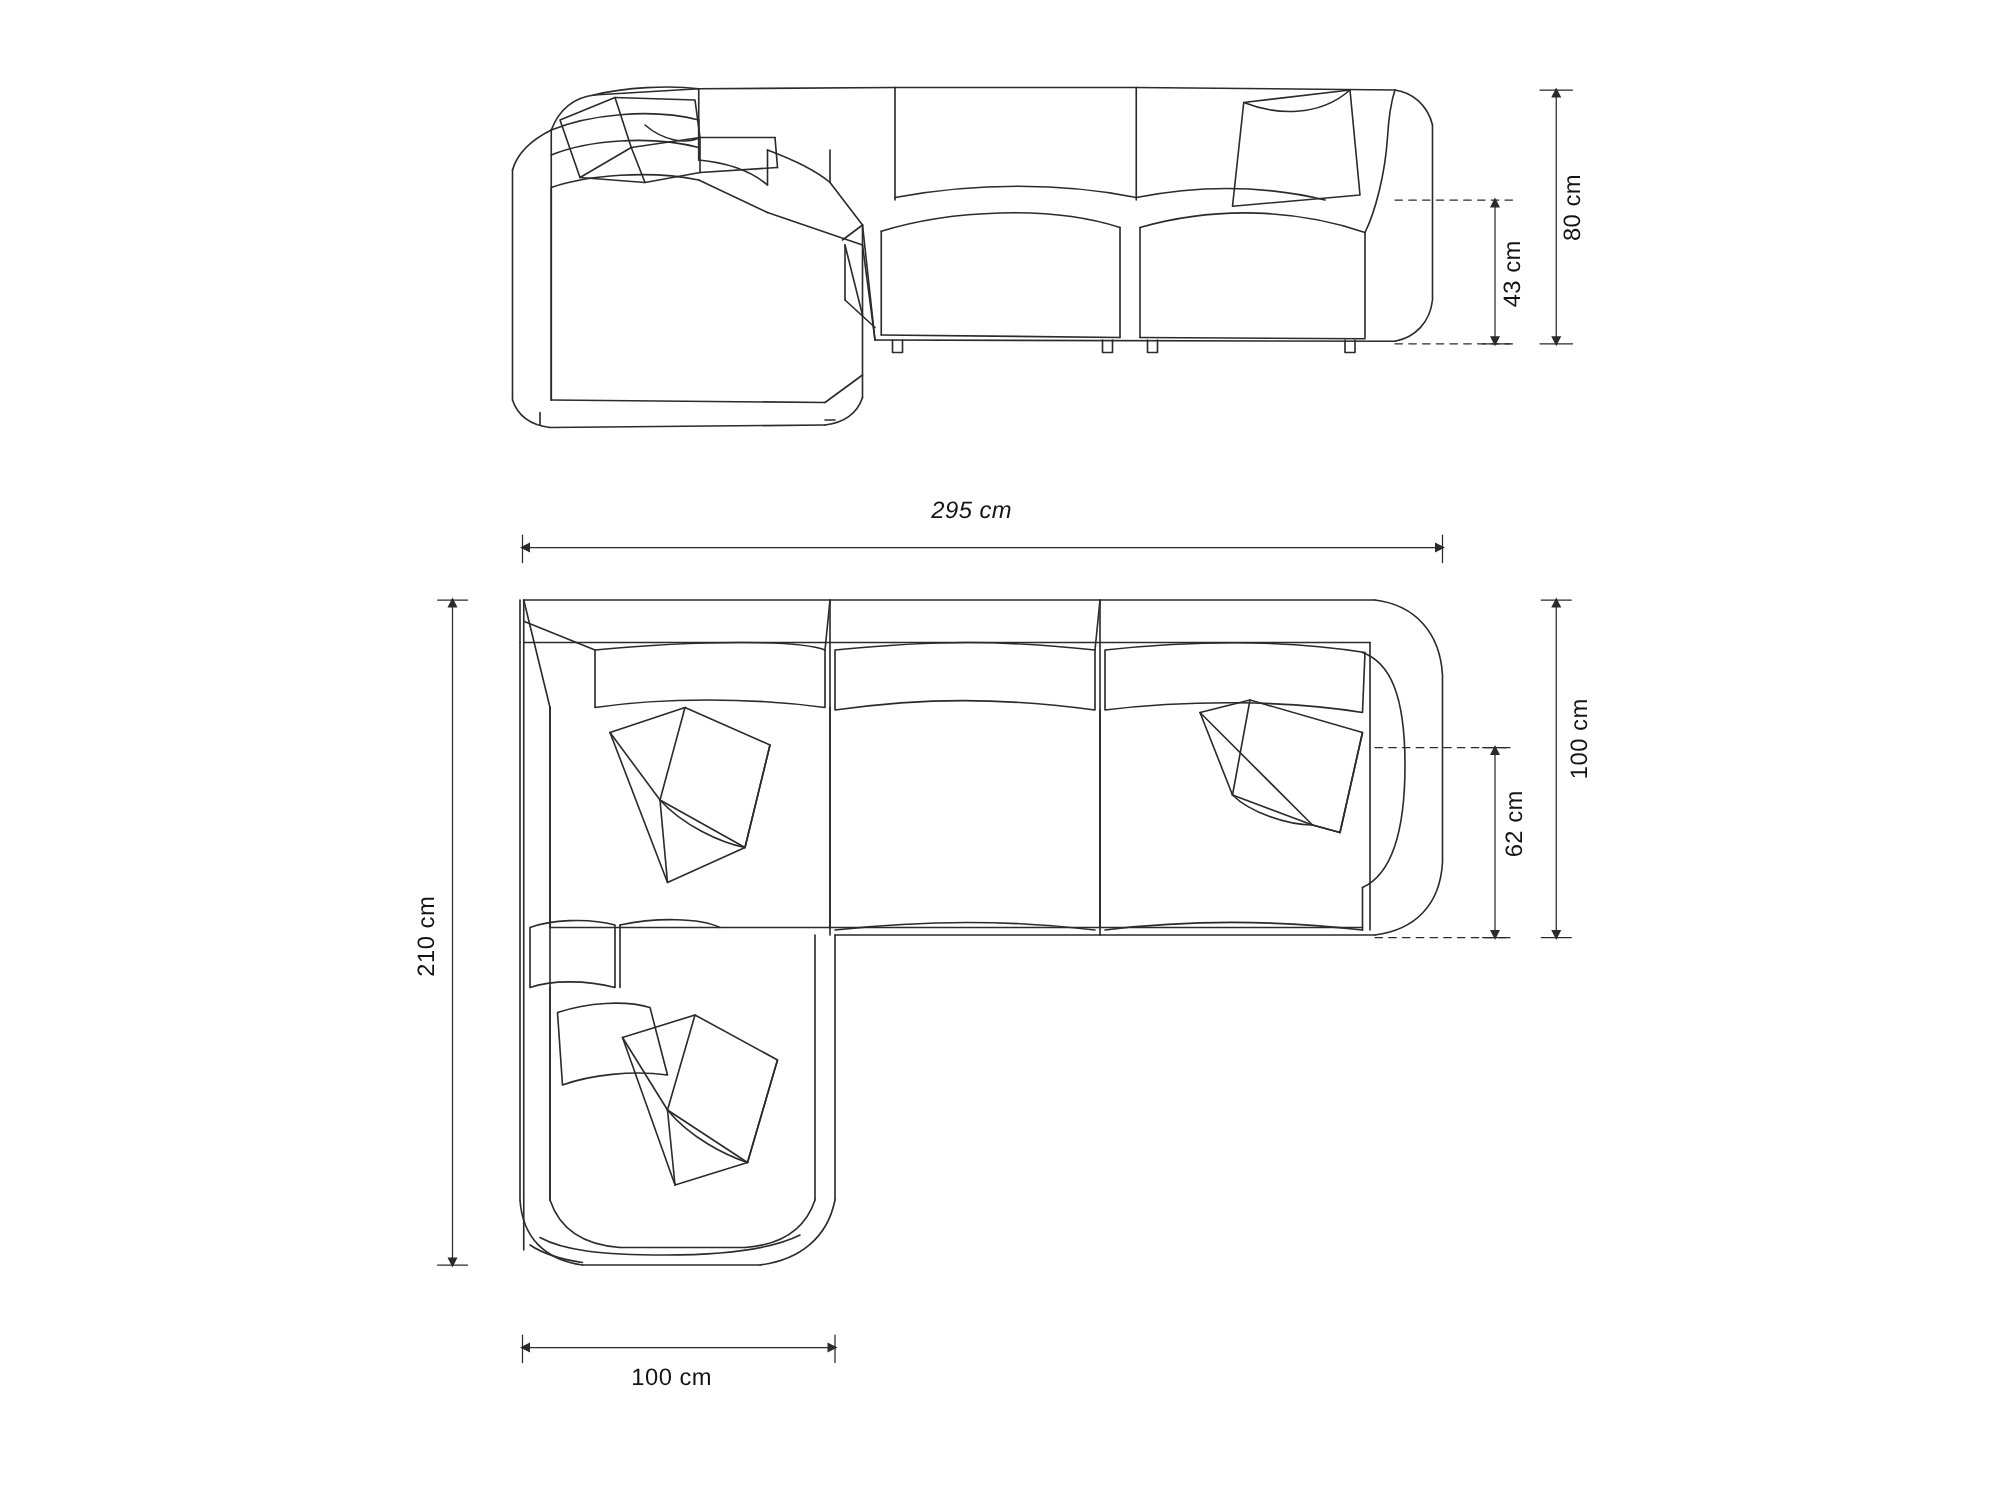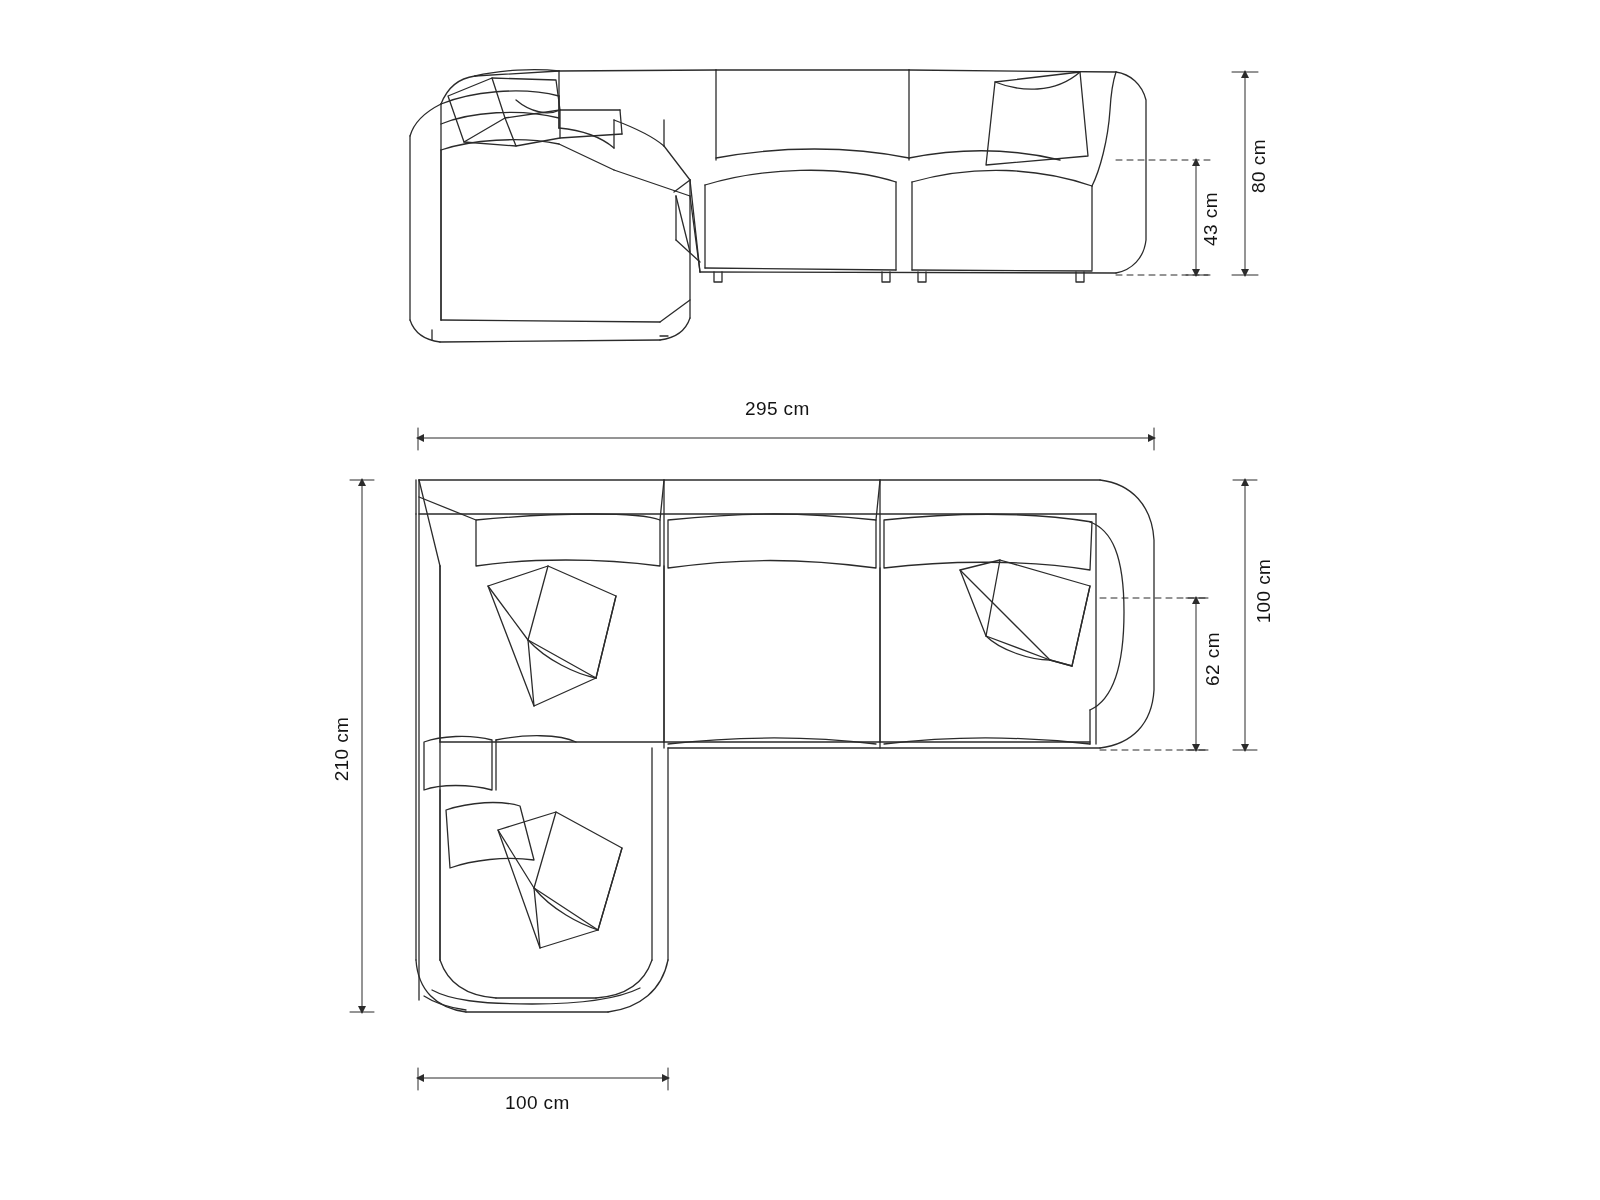--- a/index.html
+++ b/index.html
@@ -269,21 +269,21 @@
         <path d="M1233 750 L1257 750"></path>
       </g>
 
     </g>
   </svg>
 
   <div class="dim-label vert" style="left: 1232px; top: 155px;">80 cm</div>
 
   <div class="dim-label vert" style="left: 1184px; top: 208px;">43 cm</div>
 
-  <div class="dim-label" style="left: 745px; top: 398px;">295 cm</div>
+  <div class="dim-label" style="left: 745px; top: 398px; font-style: italic;">295 cm</div>
 
   <div class="dim-label vert" style="left: 310px; top: 738px;">210 cm</div>
 
   <div class="dim-label vert" style="left: 1232px; top: 580px;">100 cm</div>
 
   <div class="dim-label vert" style="left: 1186px; top: 648px;">62 cm</div>
 
   <div class="dim-label" style="left: 505px; top: 1092px;">100 cm</div>
 
 </div>

